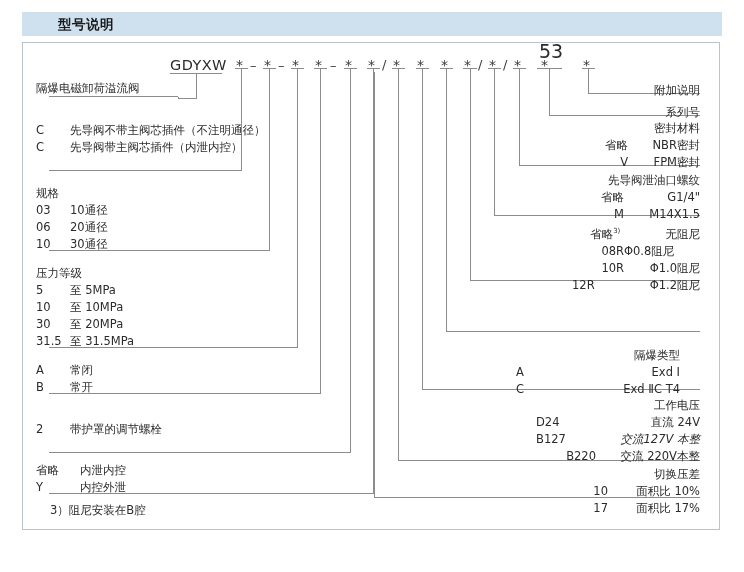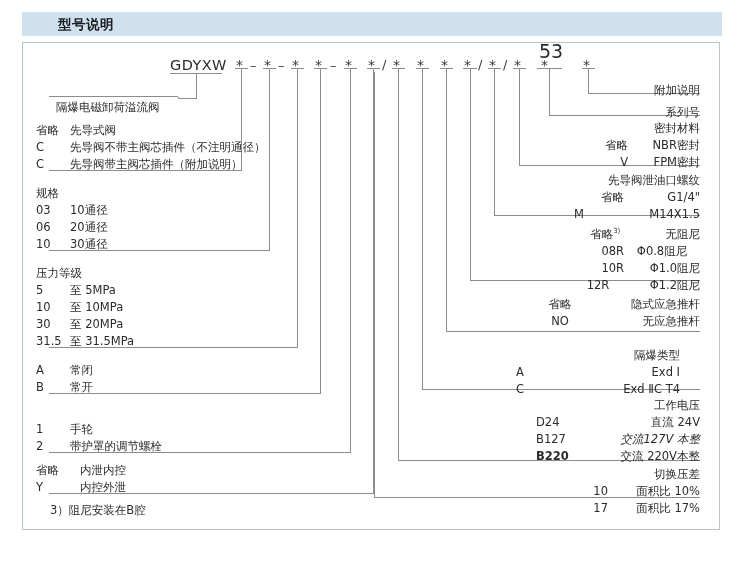--- a/index.html
+++ b/index.html
@@ -166,28 +166,27 @@
       <line x1="416" y1="68.5" x2="429" y2="68.5"></line>
       <line x1="440" y1="68.5" x2="453" y2="68.5"></line>
       <line x1="463" y1="68.5" x2="477" y2="68.5"></line>
       <line x1="488" y1="68.5" x2="501" y2="68.5"></line>
       <line x1="513" y1="68.5" x2="526" y2="68.5"></line>
       <line x1="537" y1="68.5" x2="562" y2="68.5"></line>
       <line x1="582" y1="68.5" x2="595" y2="68.5"></line>
     </g>
   </svg>
 
-  <div class="lbl" style="left:36px;top:99px;margin-left:20px;">
+  <div class="lbl" style="left:36px;top:80px;">
     <span>隔爆电磁卸荷溢流阀</span>
   </div>
 
   <div class="lbl" style="left:36px;top:122px;">
-    <div class="row"><span class="cw" style="width:34px">省略</span><span>先导式阀</span></div>
     <div class="row"><span class="cw" style="width:34px">C</span><span>先导阀不带主阀芯插件（不注明通径）</span></div>
-    <div class="row"><span class="cw" style="width:34px">C</span><span>先导阀带主阀芯插件（附加说明）</span></div>
+    <div class="row"><span class="cw" style="width:34px">C</span><span>先导阀带主阀芯插件（内泄内控）</span></div>
   </div>
 
   <div class="lbl" style="left:36px;top:185px;">
     <div class="row"><span>规格</span></div>
     <div class="row"><span class="cw" style="width:34px">03</span><span>10通径</span></div>
     <div class="row"><span class="cw" style="width:34px">06</span><span>20通径</span></div>
     <div class="row"><span class="cw" style="width:34px">10</span><span>30通径</span></div>
   </div>
 
   <div class="lbl" style="left:36px;top:265px;">
@@ -197,21 +196,20 @@
     <div class="row"><span class="cw" style="width:34px">30</span><span>至 20MPa</span></div>
     <div class="row"><span class="cw" style="width:34px">31.5</span><span>至 31.5MPa</span></div>
   </div>
 
   <div class="lbl" style="left:36px;top:362px;">
     <div class="row"><span class="cw" style="width:34px">A</span><span>常闭</span></div>
     <div class="row"><span class="cw" style="width:34px">B</span><span>常开</span></div>
   </div>
 
   <div class="lbl" style="left:36px;top:421px;">
-    <div class="row"><span class="cw" style="width:34px">1</span><span>手轮</span></div>
     <div class="row"><span class="cw" style="width:34px">2</span><span>带护罩的调节螺栓</span></div>
   </div>
 
   <div class="lbl" style="left:36px;top:462px;">
     <div class="row"><span class="cw" style="width:44px">省略</span><span>内泄内控</span></div>
     <div class="row"><span class="cw" style="width:44px">Y</span><span>内控外泄</span></div>
   </div>
 
   <div class="lbl r" style="left:420px;top:82px;width:280px;">
     <div class="row"><span>附加说明</span></div>
@@ -223,49 +221,45 @@
 
   <div class="lbl r" style="left:420px;top:120px;width:280px;">
     <div class="row"><span>密封材料</span></div>
     <div class="row"><span class="cw" style="width:44px;text-align:right;">省略</span><span class="cw" style="width:72px;text-align:right;">NBR密封</span></div>
     <div class="row"><span class="cw" style="width:44px;text-align:right;">V</span><span class="cw" style="width:72px;text-align:right;">FPM密封</span></div>
   </div>
 
   <div class="lbl r" style="left:420px;top:172px;width:280px;">
     <div class="row"><span>先导阀泄油口螺纹</span></div>
     <div class="row"><span class="cw" style="width:44px;text-align:right;">省略</span><span class="cw" style="width:76px;text-align:right;">G1/4"</span></div>
-    <div class="row"><span class="cw" style="width:44px;text-align:right;">M</span><span class="cw" style="width:76px;text-align:right;padding-left:40px;">M14X1.5</span></div>
+    <div class="row"><span class="cw" style="width:44px;text-align:right;">M</span><span class="cw" style="width:76px;text-align:right;">M14X1.5</span></div>
   </div>
 
   <div class="lbl r" style="left:420px;top:223px;width:280px;">
     <div class="row">
       <span class="cw" style="width:52px;text-align:right;"><span>省略</span><span class="sup">3)</span></span>
       <span class="cw" style="width:76px;text-align:right;">无阻尼</span>
     </div>
-    <div class="row"><span class="cw" style="width:52px;text-align:right;">08R</span><span class="cw" style="width:76px;text-align:center;">Φ0.8阻尼</span></div>
+    <div class="row"><span class="cw" style="width:52px;text-align:right;">08R</span><span class="cw" style="width:76px;text-align:left;">Φ0.8阻尼</span></div>
     <div class="row"><span class="cw" style="width:52px;text-align:right;">10R</span><span class="cw" style="width:76px;text-align:right;">Φ1.0阻尼</span></div>
-    <div class="row"><span class="cw" style="width:52px;text-align:center;">12R</span><span class="cw" style="width:76px;text-align:right;">Φ1.2阻尼</span></div>
-  </div>
-
-  <div class="lbl r" style="left:420px;top:296px;width:280px;">
-    <div class="row"><span class="cw" style="width:56px;text-align:center;">省略</span><span class="cw" style="width:112px;text-align:right;">隐式应急推杆</span></div>
-    <div class="row"><span class="cw" style="width:56px;text-align:center;">NO</span><span class="cw" style="width:112px;text-align:right;">无应急推杆</span></div>
-  </div>
+    <div class="row"><span class="cw" style="width:52px;text-align:left;">12R</span><span class="cw" style="width:76px;text-align:right;">Φ1.2阻尼</span></div>
+  </div>
+
 
   <div class="lbl r" style="left:400px;top:347px;width:280px;">
     <div class="row"><span>隔爆类型</span></div>
     <div class="row"><span class="cw" style="width:56px;text-align:left;">A</span><span class="cw" style="width:108px;text-align:right;">Exd Ⅰ</span></div>
     <div class="row"><span class="cw" style="width:56px;text-align:left;">C</span><span class="cw" style="width:108px;text-align:right;">Exd ⅡC T4</span></div>
   </div>
 
   <div class="lbl r" style="left:420px;top:397px;width:280px;">
     <div class="row"><span>工作电压</span></div>
     <div class="row"><span class="cw" style="width:60px;text-align:left;">D24</span><span class="cw" style="width:104px;text-align:right;">直流 24V</span></div>
     <div class="row"><span class="cw" style="width:60px;text-align:left;">B127</span><span class="cw" style="width:104px;text-align:right;font-style:italic;">交流127V 本整</span></div>
-    <div class="row"><span class="cw" style="width:60px;text-align:left;font-weight:bold;">B220</span><span class="cw" style="width:104px;text-align:right;">交流 220V本整</span></div>
+    <div class="row"><span class="cw" style="width:60px;text-align:right;">B220</span><span class="cw" style="width:104px;text-align:right;">交流 220V本整</span></div>
   </div>
 
   <div class="lbl r" style="left:420px;top:466px;width:280px;">
     <div class="row"><span>切换压差</span></div>
     <div class="row"><span class="cw" style="width:74px;text-align:right;">10</span><span class="cw" style="width:92px;text-align:right;">面积比  10%</span></div>
     <div class="row"><span class="cw" style="width:74px;text-align:right;">17</span><span class="cw" style="width:92px;text-align:right;">面积比  17%</span></div>
   </div>
 
   <div id="footnote">3）阻尼安装在B腔</div>
 

